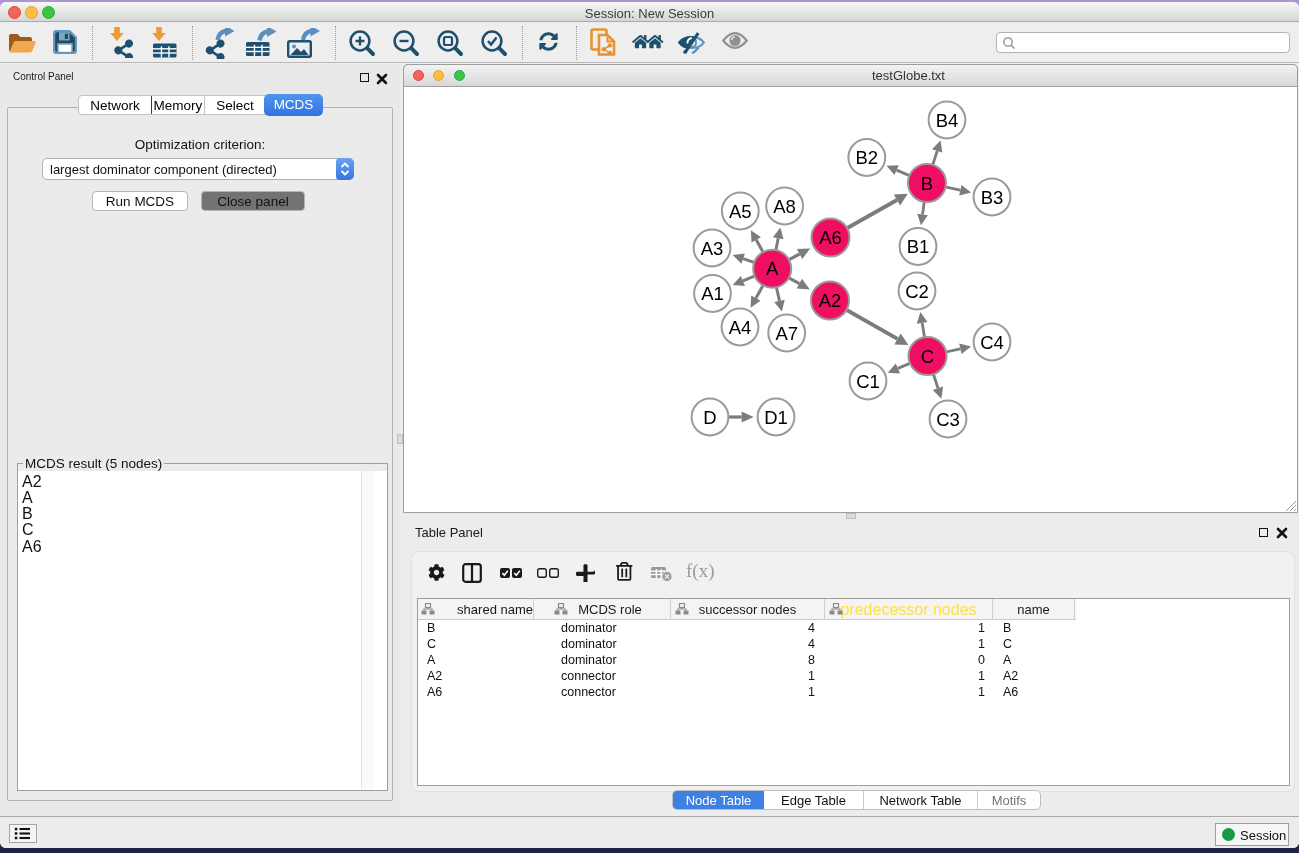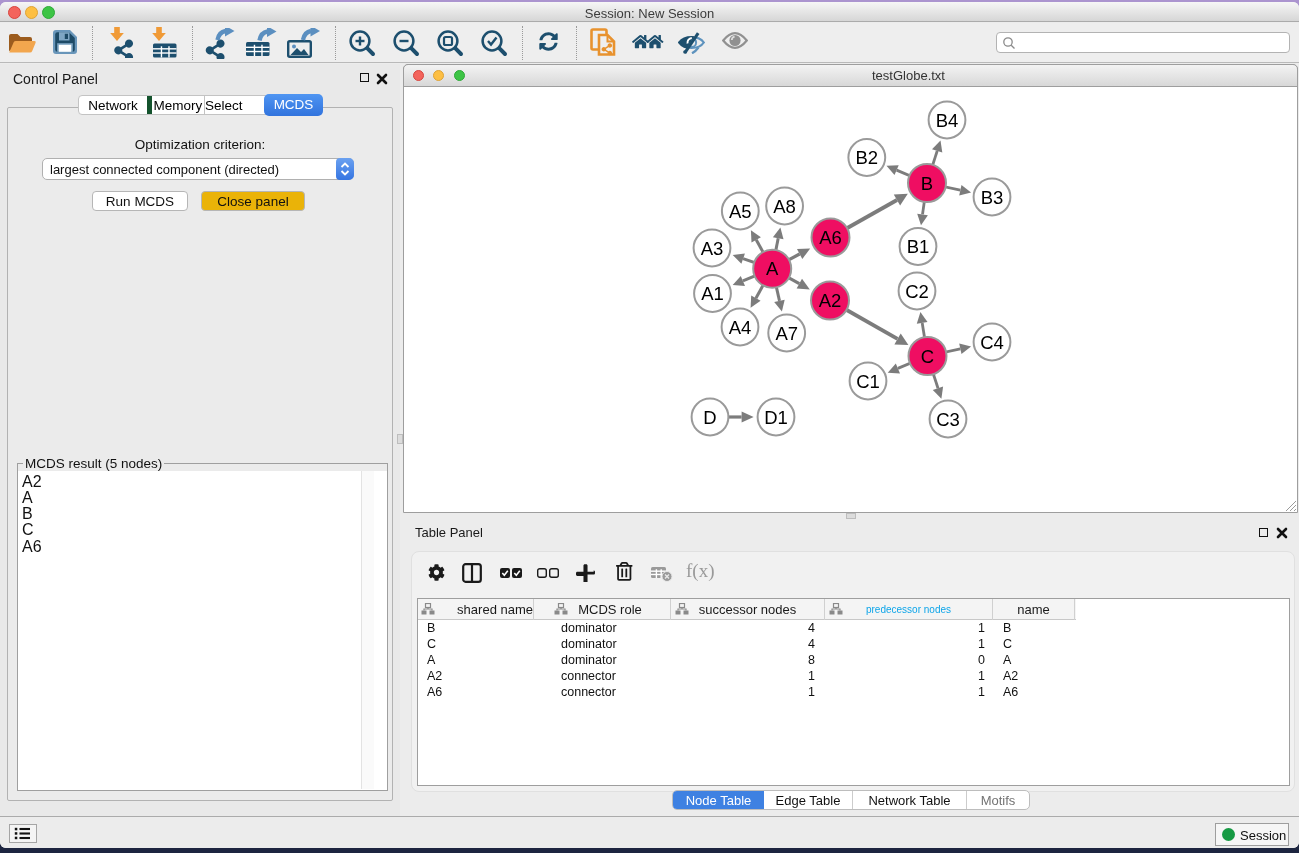--- a/index.html
+++ b/index.html
@@ -123,40 +123,40 @@
     <path d="M1.2 8.5 Q7.2 1.2 13 1.2 Q18.8 1.2 24.8 8.5 Q18.8 15.8 13 15.8 Q7.2 15.8 1.2 8.5 Z" fill="none" stroke="#909090" stroke-width="2.2"></path>
     <circle cx="13" cy="8.5" r="5.6" fill="#909090"></circle>
     <path d="M9.8 8 A3.6 3.6 0 0 1 12.6 4.6" fill="none" stroke="#dcdcdc" stroke-width="1.8"></path>
   </svg>
 <div class="abs" style="left:996px;top:32px;width:294px;height:21px;background:#fff;border:1px solid #b3b3b3;border-radius:4px"></div>
 <svg class="abs" style="left:1002px;top:36px" width="14" height="14" viewBox="0 0 14 14">
     <circle cx="6" cy="6" r="4.2" fill="none" stroke="#8a8a8a" stroke-width="1.3"></circle>
     <line x1="9.2" y1="9.2" x2="12.5" y2="12.5" stroke="#8a8a8a" stroke-width="1.3"></line>
   </svg>
 <div class="abs" style="left:0;top:64px;width:400px;height:752px;background:#e9e9e9"></div>
-<div class="abs" style="left:13px;top:71px;font-size:14px;color:#1a1a1a">Control Panel</div>
+<div class="abs" style="left:13px;top:71px;font-size:10px;color:#1a1a1a">Control Panel</div>
 <div class="abs" style="left:360px;top:73px;width:9px;height:9px;border:1.6px solid #111"></div>
 <svg class="abs" style="left:376px;top:73px" width="12" height="12" viewBox="0 0 12 12">
     <path d="M2 2 L10 10 M10 2 L2 10" stroke="#111" stroke-width="2.6" stroke-linecap="round"></path>
   </svg>
 <div class="abs" style="left:7px;top:107px;width:386px;height:694px;background:#ebebeb;border:1px solid #b2b2b2;border-radius:2px"></div>
 <div class="abs" style="left:78px;top:95px;width:188px;height:20px;background:#fff;border:1px solid #c3c3c3;display:flex;font-size:13.5px;border-radius:4px 0 0 4px">
-    <div style="flex:1;text-align:center;line-height:19px;border-right:5px solid #14532d">Network</div>
+    <div style="flex:1;text-align:center;line-height:19px;border-right:1px solid #14532d">Network</div>
     <div style="width:53px;text-align:center;line-height:19px;border-right:1px solid #c3c3c3">Memory</div>
-    <div style="width:60px;text-align:left;line-height:19px">Select</div>
+    <div style="width:60px;text-align:center;line-height:19px">Select</div>
   </div>
 <div class="abs" style="left:264px;top:94px;width:59px;height:22px;background:linear-gradient(#4f95f2,#3173dd);border-radius:5px;color:#fff;font-size:13.5px;text-align:center;line-height:22px">MCDS</div>
 <div class="abs" style="left:0;top:137px;width:400px;text-align:center;font-size:13.5px;color:#111">Optimization criterion:</div>
-<div class="abs" style="left:42px;top:158px;width:312px;height:22px;background:#fff;border:1px solid #b0b0b0;border-radius:5px;font-size:13px;line-height:21px;padding-left:7px;color:#111">largest connected component (directed)</div>
+<div class="abs" style="left:42px;top:158px;width:312px;height:22px;background:#fff;border:1px solid #b0b0b0;border-radius:5px;font-size:13px;line-height:21px;padding-left:7px;color:#111">largest dominator component (directed)</div>
 <div class="abs" style="left:336px;top:158px;width:18px;height:22px;background:linear-gradient(#6ba1f0,#3575e2);border-radius:4px 5px 5px 4px"></div>
 <svg class="abs" style="left:339px;top:161px" width="12" height="16" viewBox="0 0 12 16">
     <path d="M2.5 6 L6 2.5 L9.5 6 M2.5 10 L6 13.5 L9.5 10" stroke="#fff" stroke-width="1.8" fill="none"></path>
   </svg>
 <div class="abs" style="left:92px;top:191px;width:96px;height:20px;background:#fff;border:1px solid #b6b6b6;border-radius:4px;font-size:13.5px;text-align:center;line-height:19px;color:#111">Run MCDS</div>
-<div class="abs" style="left:201px;top:191px;width:104px;height:20px;background:#eab308;border:1px solid #b6b6b6;border-radius:4px;font-size:13.5px;text-align:center;line-height:19px;color:#111">Close panel</div>
+<div class="abs" style="left:201px;top:191px;width:104px;height:20px;background:#737373;border:1px solid #b6b6b6;border-radius:4px;font-size:13.5px;text-align:center;line-height:19px;color:#111">Close panel</div>
 <div class="abs" style="left:17px;top:463px;width:371px;height:328px;border:1px solid #9f9f9f"></div>
 <div class="abs" style="left:23px;top:456px;background:#ebebeb;font-size:13.5px;padding:0 2px;color:#111">MCDS result (5 nodes)</div>
 <div class="abs" style="left:18px;top:471px;width:369px;height:319px;background:#fff"></div>
 <div class="abs" style="left:361px;top:471px;width:13px;height:318px;background:#fafafa;border-left:1px solid #e3e3e3"></div>
 <div class="abs" style="left:22px;top:473.5px;font-size:16px;line-height:16.3px;color:#111">A2<br>A<br>B<br>C<br>A6</div>
 <div class="abs" style="left:401px;top:64px;width:898px;height:752px;background:#ececec"></div>
 <div class="abs" style="left:403px;top:64px;width:895px;height:449px;background:#fff;border:1px solid #9e9e9e;border-radius:5px 5px 0 0"></div>
 <div class="abs" style="left:403px;top:64px;width:895px;height:23px;background:linear-gradient(#f3f3f3,#d8d8d8);border:1px solid #9e9e9e;border-radius:5px 5px 0 0"></div>
 <div class="abs" style="left:412.5px;top:69.5px;width:11px;height:11px;border-radius:50%;background:#f3645c;border:1px solid #d8453f"></div>
 <div class="abs" style="left:432.5px;top:69.5px;width:11px;height:11px;border-radius:50%;background:#fdbf43;border:1px solid #dfa335"></div>
@@ -304,21 +304,21 @@
     <rect x="8.5" y="7.5" width="5" height="4" fill="#8a8a8a"></rect>
     <path d="M7 4.5 L7 6 M3 7.5 L3 6 L11 6 L11 7.5" stroke="#8a8a8a" stroke-width="1.2" fill="none"></path>
   </svg>
 <div class="abs" style="left:671px;top:599px;width:154px;height:21px;border-right:1px solid #d0d0d0;font-size:13px;text-align:center;line-height:21px;color:#1a1a1a">successor nodes</div>
 <svg style="position:absolute;left:675px;top:603px" width="14" height="12" viewBox="0 0 14 12">
     <rect x="4.5" y="0.5" width="5" height="4" fill="none" stroke="#8a8a8a" stroke-width="1.2"></rect>
     <rect x="0.5" y="7.5" width="5" height="4" fill="#8a8a8a"></rect>
     <rect x="8.5" y="7.5" width="5" height="4" fill="#8a8a8a"></rect>
     <path d="M7 4.5 L7 6 M3 7.5 L3 6 L11 6 L11 7.5" stroke="#8a8a8a" stroke-width="1.2" fill="none"></path>
   </svg>
-<div class="abs" style="left:825px;top:599px;width:168px;height:21px;border-right:1px solid #d0d0d0;font-size:10px;text-align:center;line-height:21px;color:#0ea5e9">predecessor nodes</div>
+<div class="abs" style="left:825px;top:599px;width:168px;height:21px;border-right:1px solid #d0d0d0;font-size:16px;text-align:center;line-height:21px;color:#fde047">predecessor nodes</div>
 <svg style="position:absolute;left:829px;top:603px" width="14" height="12" viewBox="0 0 14 12">
     <rect x="4.5" y="0.5" width="5" height="4" fill="none" stroke="#8a8a8a" stroke-width="1.2"></rect>
     <rect x="0.5" y="7.5" width="5" height="4" fill="#8a8a8a"></rect>
     <rect x="8.5" y="7.5" width="5" height="4" fill="#8a8a8a"></rect>
     <path d="M7 4.5 L7 6 M3 7.5 L3 6 L11 6 L11 7.5" stroke="#8a8a8a" stroke-width="1.2" fill="none"></path>
   </svg>
 <div class="abs" style="left:993px;top:599px;width:82px;height:21px;border-right:1px solid #d0d0d0;font-size:13px;text-align:center;line-height:21px;color:#1a1a1a">name</div>
 <div class="abs" style="left:427px;top:621px;font-size:12.5px;color:#111">B</div>
 <div class="abs" style="left:561px;top:621px;font-size:12.5px;color:#111">dominator</div>
 <div class="abs" style="left:700px;top:621px;width:115px;text-align:right;font-size:12.5px;color:#111">4</div>
@@ -339,21 +339,21 @@
 <div class="abs" style="left:700px;top:669px;width:115px;text-align:right;font-size:12.5px;color:#111">1</div>
 <div class="abs" style="left:870px;top:669px;width:115px;text-align:right;font-size:12.5px;color:#111">1</div>
 <div class="abs" style="left:1003px;top:669px;font-size:12.5px;color:#111">A2</div>
 <div class="abs" style="left:427px;top:685px;font-size:12.5px;color:#111">A6</div>
 <div class="abs" style="left:561px;top:685px;font-size:12.5px;color:#111">connector</div>
 <div class="abs" style="left:700px;top:685px;width:115px;text-align:right;font-size:12.5px;color:#111">1</div>
 <div class="abs" style="left:870px;top:685px;width:115px;text-align:right;font-size:12.5px;color:#111">1</div>
 <div class="abs" style="left:1003px;top:685px;font-size:12.5px;color:#111">A6</div>
 <div class="abs" style="left:672px;top:790px;height:20px;display:flex;font-size:13px;border:1px solid #bdbdbd;border-radius:5px;overflow:hidden;background:#fff">
     <div style="width:91px;background:#3e81e2;color:#fff;text-align:center;line-height:20px">Node Table</div>
-    <div style="width:89px;text-align:center;line-height:20px;border-right:1px solid #ccc;color:#111">Edge Table</div>
+    <div style="width:100px;text-align:center;line-height:20px;border-right:1px solid #ccc;color:#111">Edge Table</div>
     <div style="width:114px;text-align:center;line-height:20px;border-right:1px solid #ccc;color:#111">Network Table</div>
     <div style="width:62px;text-align:center;line-height:20px;color:#737373">Motifs</div>
   </div>
 <div class="abs" style="left:0;top:816px;width:1299px;height:31.5px;background:#ececec;border-top:1px solid #ababab;border-radius:0 0 6px 6px"></div>
 <div class="abs" style="left:9px;top:824px;width:28px;height:19px;background:#f4f4f4;border:1px solid #a5a5a5"></div>
 <svg class="abs" style="left:13.5px;top:827px" width="17" height="13" viewBox="0 0 17 13">
     <g stroke="#111" stroke-width="2.1">
       <line x1="5.5" y1="2" x2="16" y2="2"></line>
       <line x1="5.5" y1="6.5" x2="16" y2="6.5"></line>
       <line x1="5.5" y1="11" x2="16" y2="11"></line>

